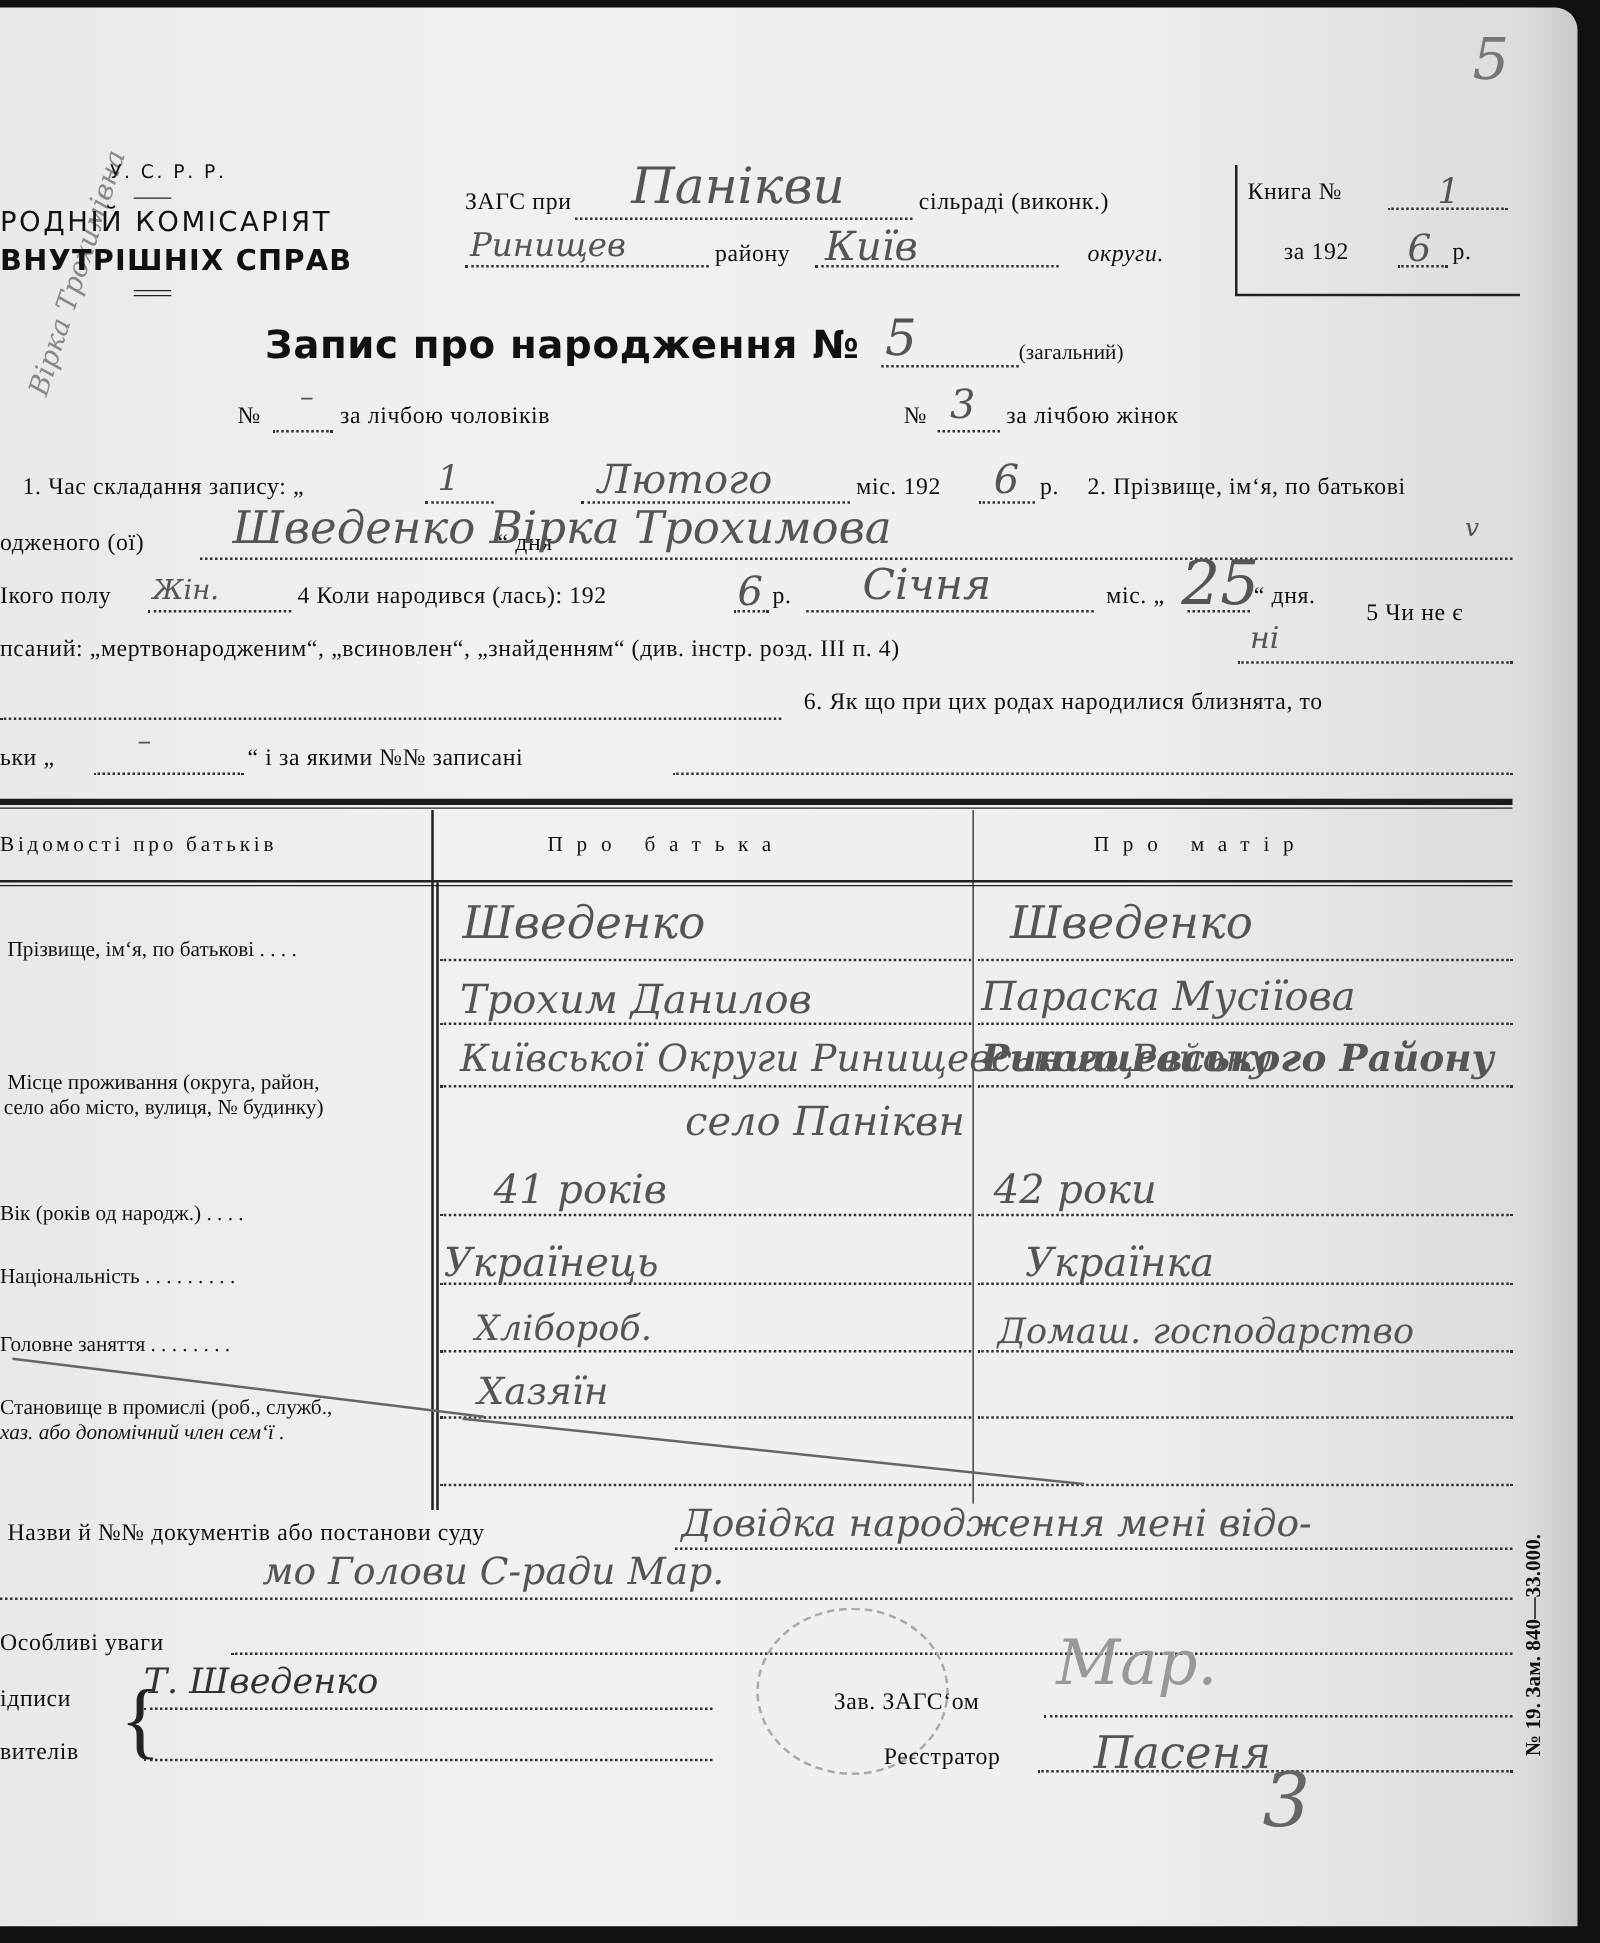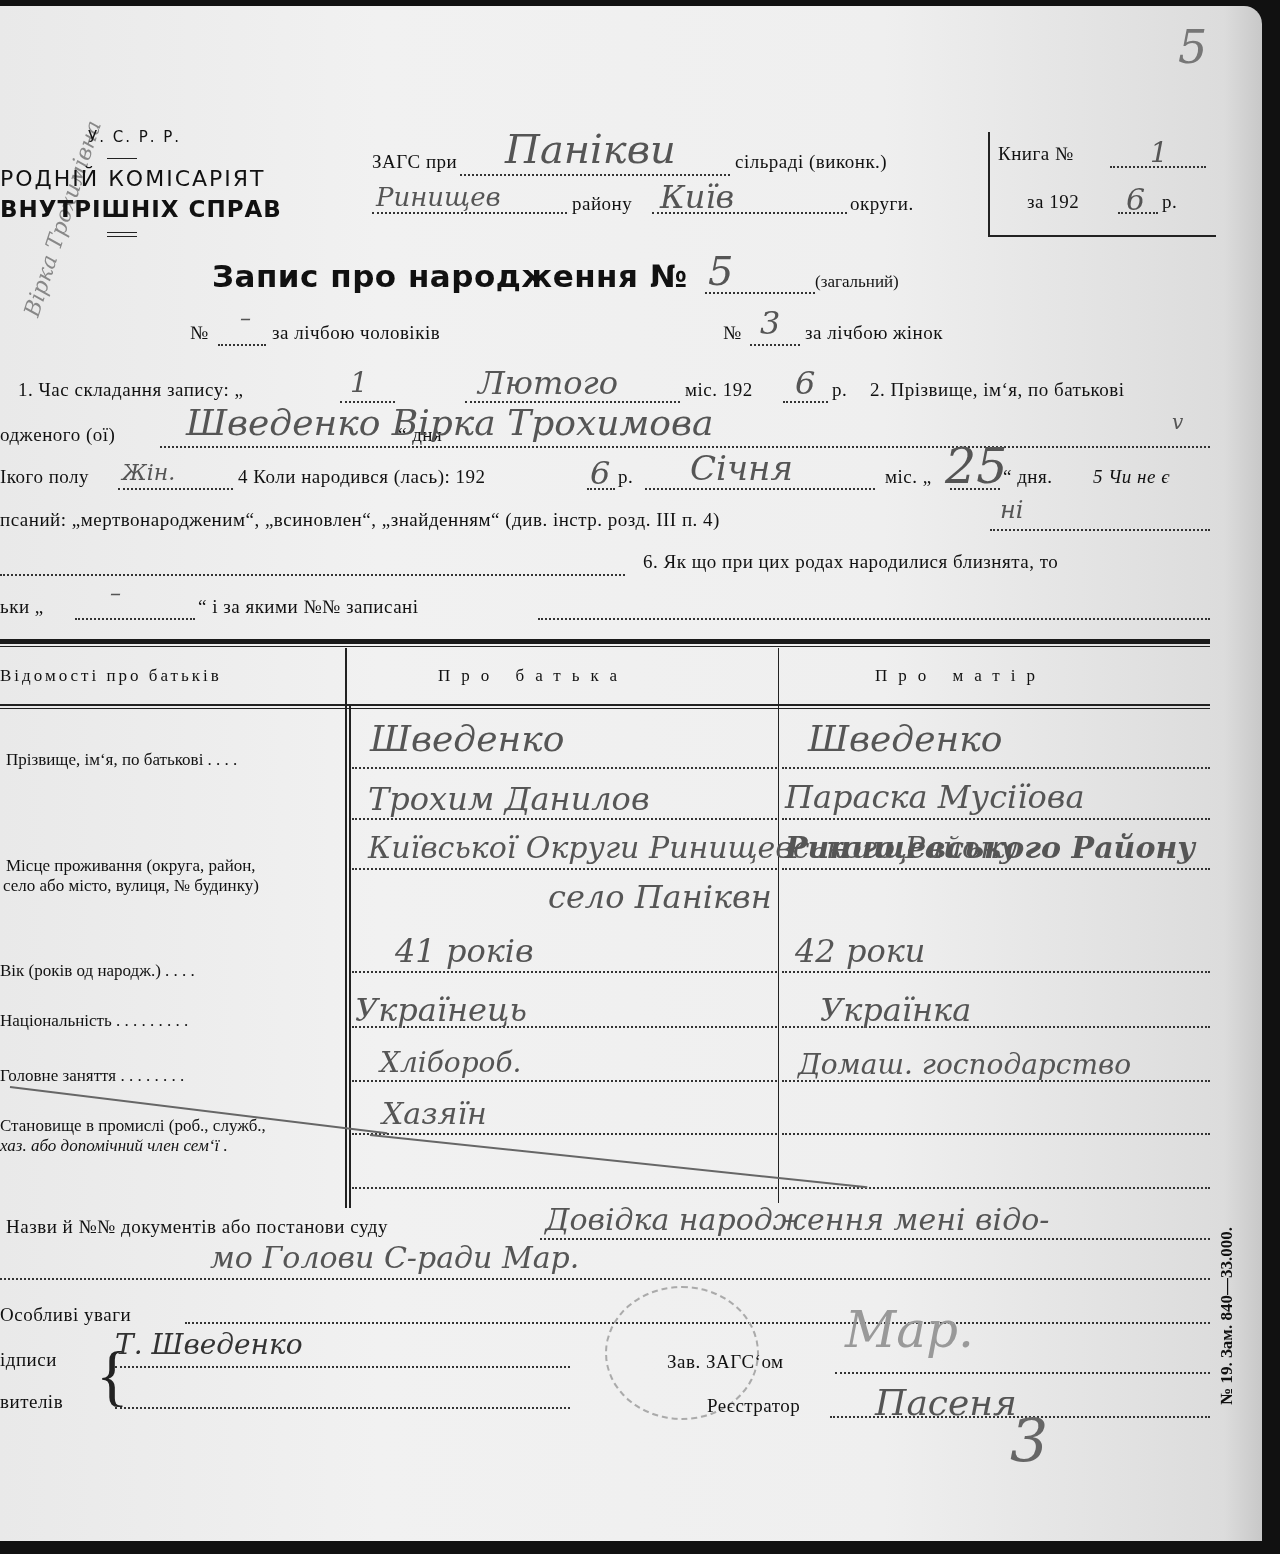--- a/index.html
+++ b/index.html
@@ -40,21 +40,21 @@
   <div class="abs body" style="left:372px;top:145px;">ЗАГС при</div>
   <div class="dots" style="left:460px;top:168px;width:270px;"></div>
   <div class="abs hand" style="left:505px;top:120px;font-size:40px;">Панікви</div>
   <div class="abs body" style="left:735px;top:145px;">сільраді (виконк.)</div>
 
   <div class="dots" style="left:372px;top:206px;width:195px;"></div>
   <div class="abs hand" style="left:376px;top:176px;font-size:26px;">Ринищев</div>
   <div class="abs body" style="left:572px;top:187px;">району</div>
   <div class="dots" style="left:652px;top:206px;width:195px;"></div>
   <div class="abs hand" style="left:660px;top:172px;font-size:32px;">Київ</div>
-  <div class="abs body" style="left:850px;top:187px;">округи.</div>
+  <div class="abs body" style="left:870px;top:187px;font-style:italic;">округи.</div>
 
   <div class="vline" style="left:988px;top:126px;height:104px;"></div>
   <div class="solid" style="left:988px;top:229px;width:228px;height:2px;"></div>
   <div class="abs body" style="left:998px;top:137px;">Книга №</div>
   <div class="dots" style="left:1110px;top:160px;width:96px;"></div>
   <div class="abs hand" style="left:1150px;top:130px;">1</div>
   <div class="abs body" style="left:1027px;top:185px;">за 192</div>
   <div class="dots" style="left:1118px;top:206px;width:40px;"></div>
   <div class="abs hand" style="left:1126px;top:176px;font-size:30px;">6</div>
   <div class="abs body" style="left:1162px;top:185px;">р.</div>
@@ -96,21 +96,21 @@
   <div class="abs body" style="left:238px;top:460px;">4 Коли народився (лась): 192</div>
   <div class="dots" style="left:587px;top:482px;width:28px;"></div>
   <div class="abs hand" style="left:590px;top:448px;font-size:32px;">6</div>
   <div class="abs body" style="left:618px;top:460px;">р.</div>
   <div class="dots" style="left:645px;top:482px;width:230px;"></div>
   <div class="abs hand" style="left:690px;top:442px;font-size:34px;">Січня</div>
   <div class="abs body" style="left:885px;top:460px;">міс. „</div>
   <div class="dots" style="left:950px;top:482px;width:50px;"></div>
   <div class="abs hand" style="left:933px;top:432px;font-size:49px;margin-left:12px;">25</div>
   <div class="abs body" style="left:1003px;top:460px;">“ дня.</div>
-  <div class="abs body" style="left:1093px;top:460px;font-style:italic;">5 Чи не є</div>
+  <div class="abs body" style="left:1093px;top:474px;">5 Чи не є</div>
 
   <div class="abs body" style="left:0;top:503px;">псаний: „мертвонародженим“, „всиновлен“, „знайденням“ (див. інстр. розд. III п. 4)</div>
   <div class="dots" style="left:990px;top:523px;width:220px;"></div>
   <div class="abs hand" style="left:1000px;top:490px;font-size:24px;">ні</div>
 
   <div class="dots" style="left:0;top:568px;width:625px;"></div>
   <div class="abs body" style="left:643px;top:545px;">6. Як що при цих родах народилися близнята, то</div>
   <div class="abs body" style="left:0;top:590px;">ьки „</div>
   <div class="dots" style="left:75px;top:612px;width:120px;"></div>
   <div class="abs hand" style="left:110px;top:575px;font-size:22px;">–</div>

